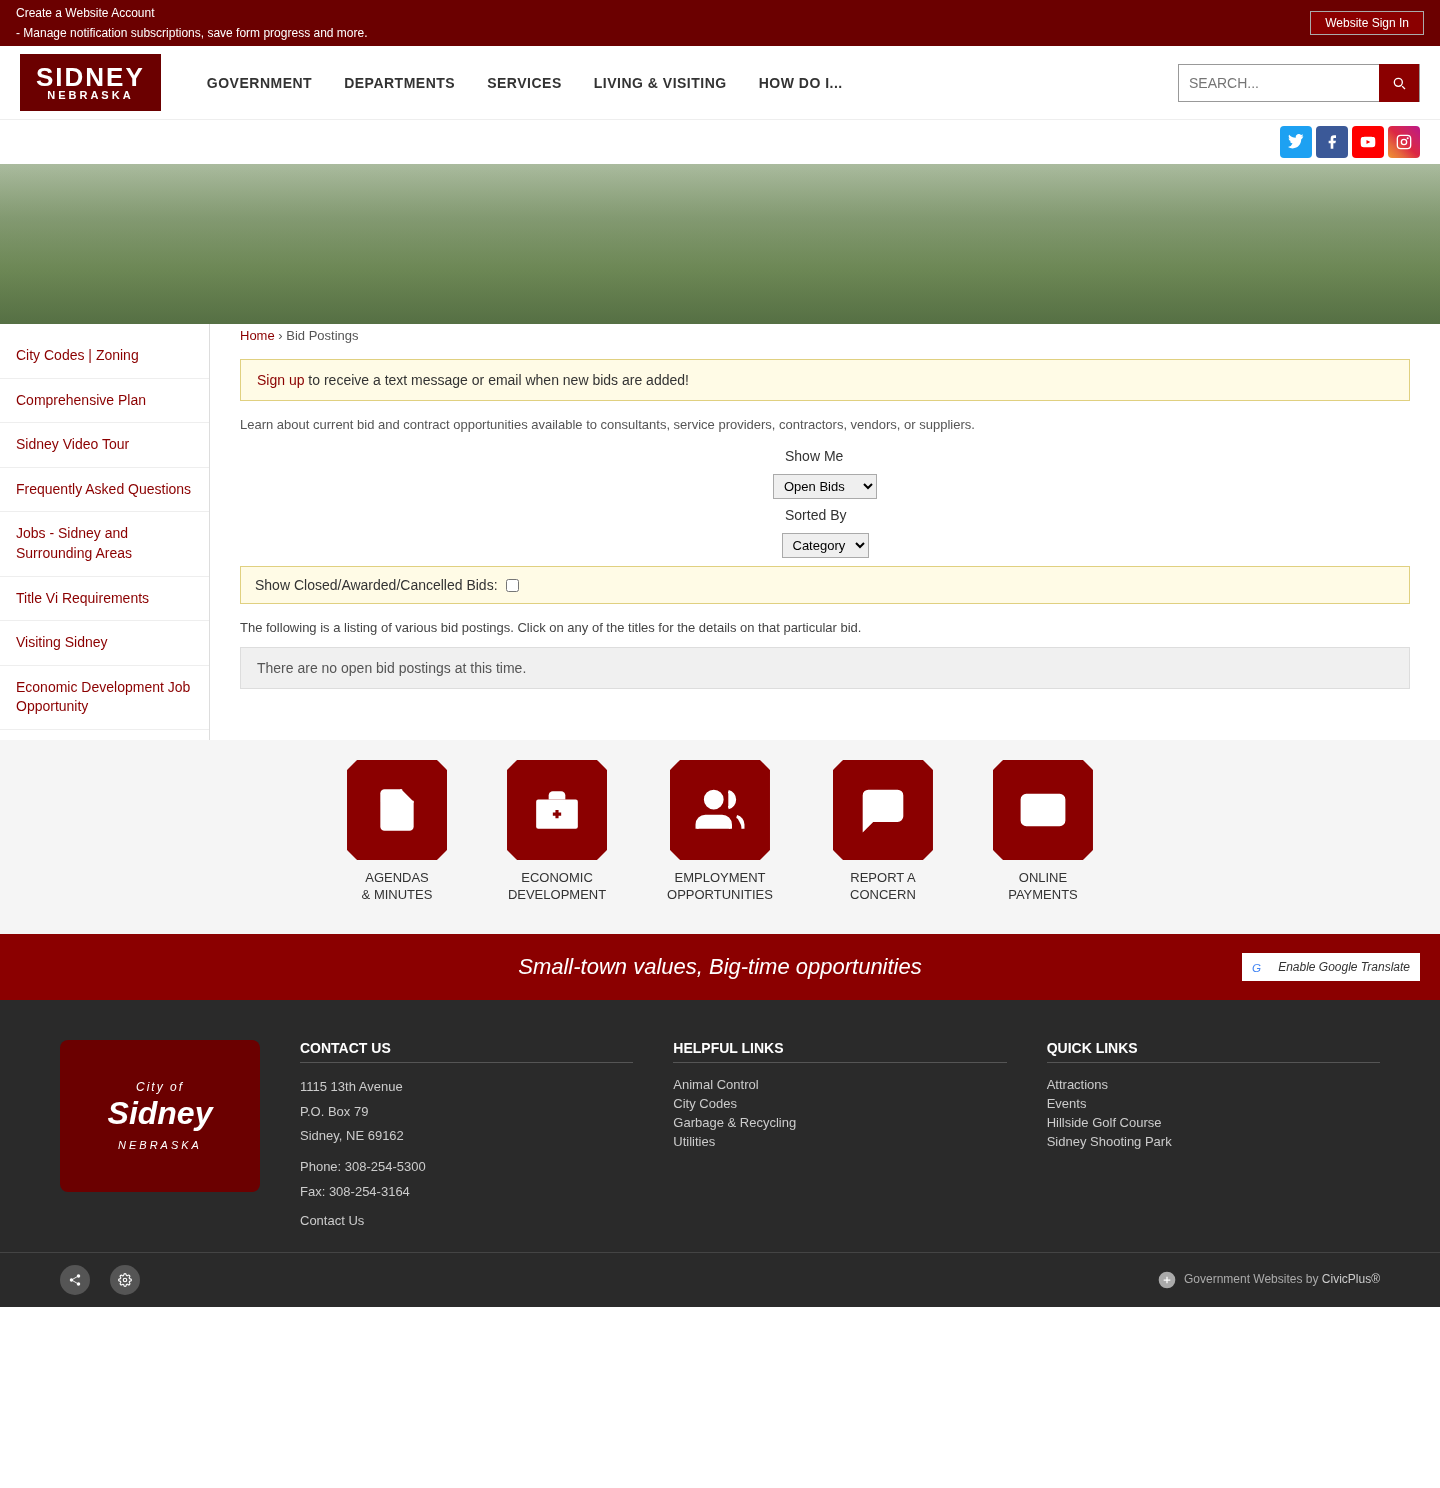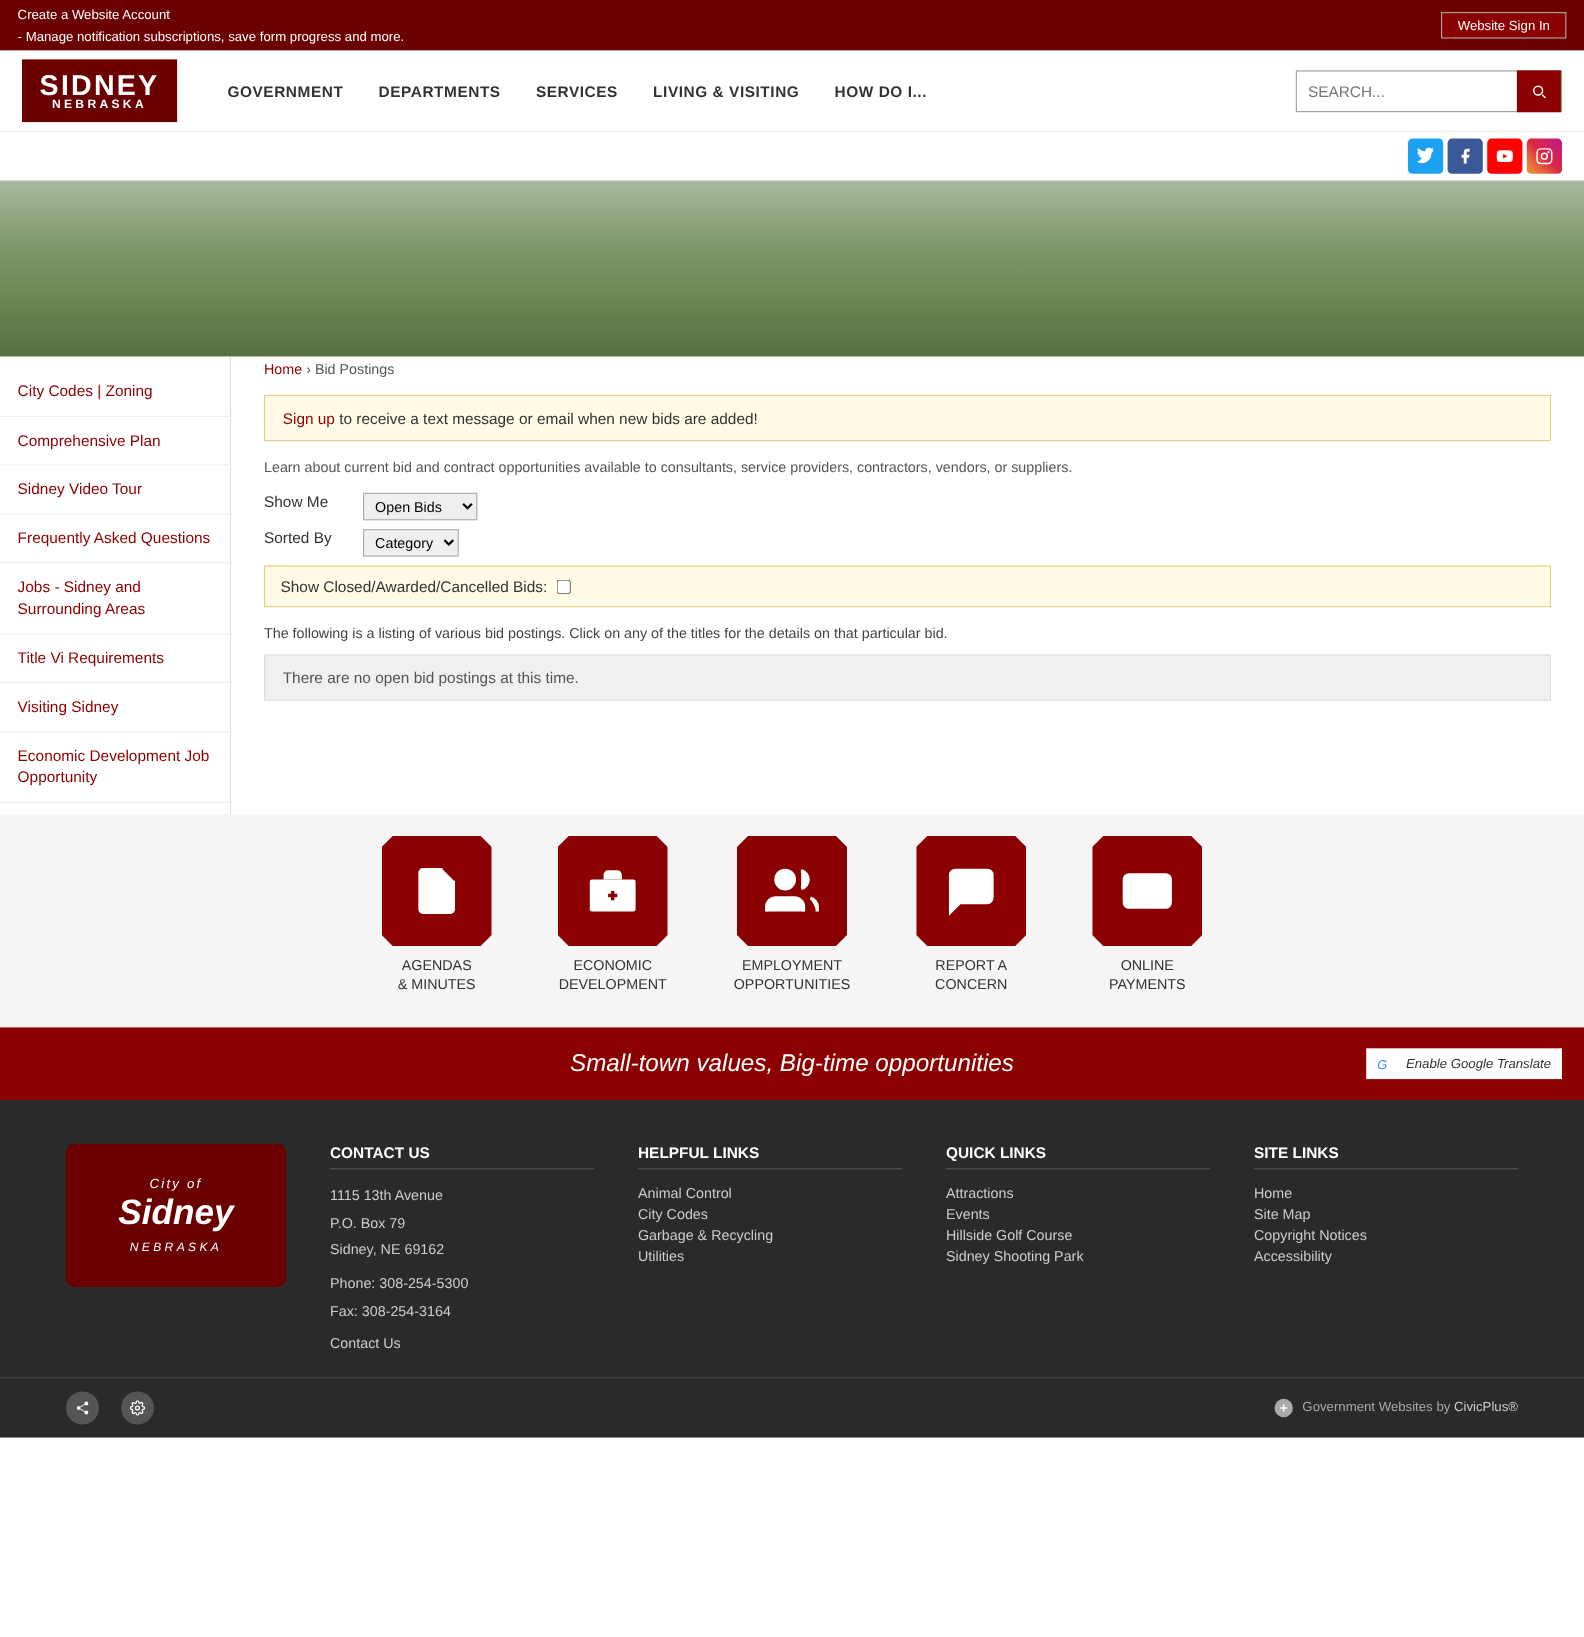--- a/index.html
+++ b/index.html
@@ -185,23 +185,25 @@
     .signup-banner a { color: #8b0000; }
 
     .description-text {
       font-size: 13px;
       color: #555;
       margin-bottom: 16px;
     }
 
     .filter-row {
       display: flex;
+      align-items: center;
       gap: 10px;
       margin-bottom: 8px;
       font-size: 14px;
+      flex-direction: column;
     }
     .filter-row label { min-width: 80px; }
     .filter-row select {
       padding: 3px 6px;
       font-size: 13px;
       border: 1px solid #aaa;
     }
 
     .closed-bids-row {
       display: flex;
@@ -295,21 +297,21 @@
       background: #2a2a2a;
       color: #ccc;
       padding: 40px 60px 20px;
       display: flex;
       gap: 40px;
       flex-wrap: wrap;
     }
     .footer-logo { min-width: 200px; }
     .footer-logo-box {
       width: 200px;
-      height: 130px;
+      height: 152px;
       background: #6b0000;
       display: flex;
       align-items: center;
       justify-content: center;
       border-radius: 8px;
       overflow: hidden;
       position: relative;
     }
     .footer-logo-text {
       color: #fff;
@@ -561,27 +563,20 @@
     <a>Garbage &amp; Recycling</a>
     <a>Utilities</a>
   </div>
   <div class="footer-col">
     <h3>QUICK LINKS</h3>
     <a>Attractions</a>
     <a>Events</a>
     <a>Hillside Golf Course</a>
     <a>Sidney Shooting Park</a>
   </div>
-  <div class="footer-col">
-    <h3>SITE LINKS</h3>
-    <a>Home</a>
-    <a>Site Map</a>
-    <a>Copyright Notices</a>
-    <a>Accessibility</a>
-  </div>
 </div>
 
 <div class="footer-bottom">
   <div class="footer-bottom-icons">
     <div class="footer-icon">
       <svg width="14" height="14" fill="white" viewBox="0 0 24 24">
           <circle cx="18" cy="5" r="3"></circle>
           <circle cx="6" cy="12" r="3"></circle>
           <circle cx="18" cy="19" r="3"></circle>
           <line x1="8.59" y1="13.51" x2="15.42" y2="17.49" stroke="white" stroke-width="1.5"></line>

